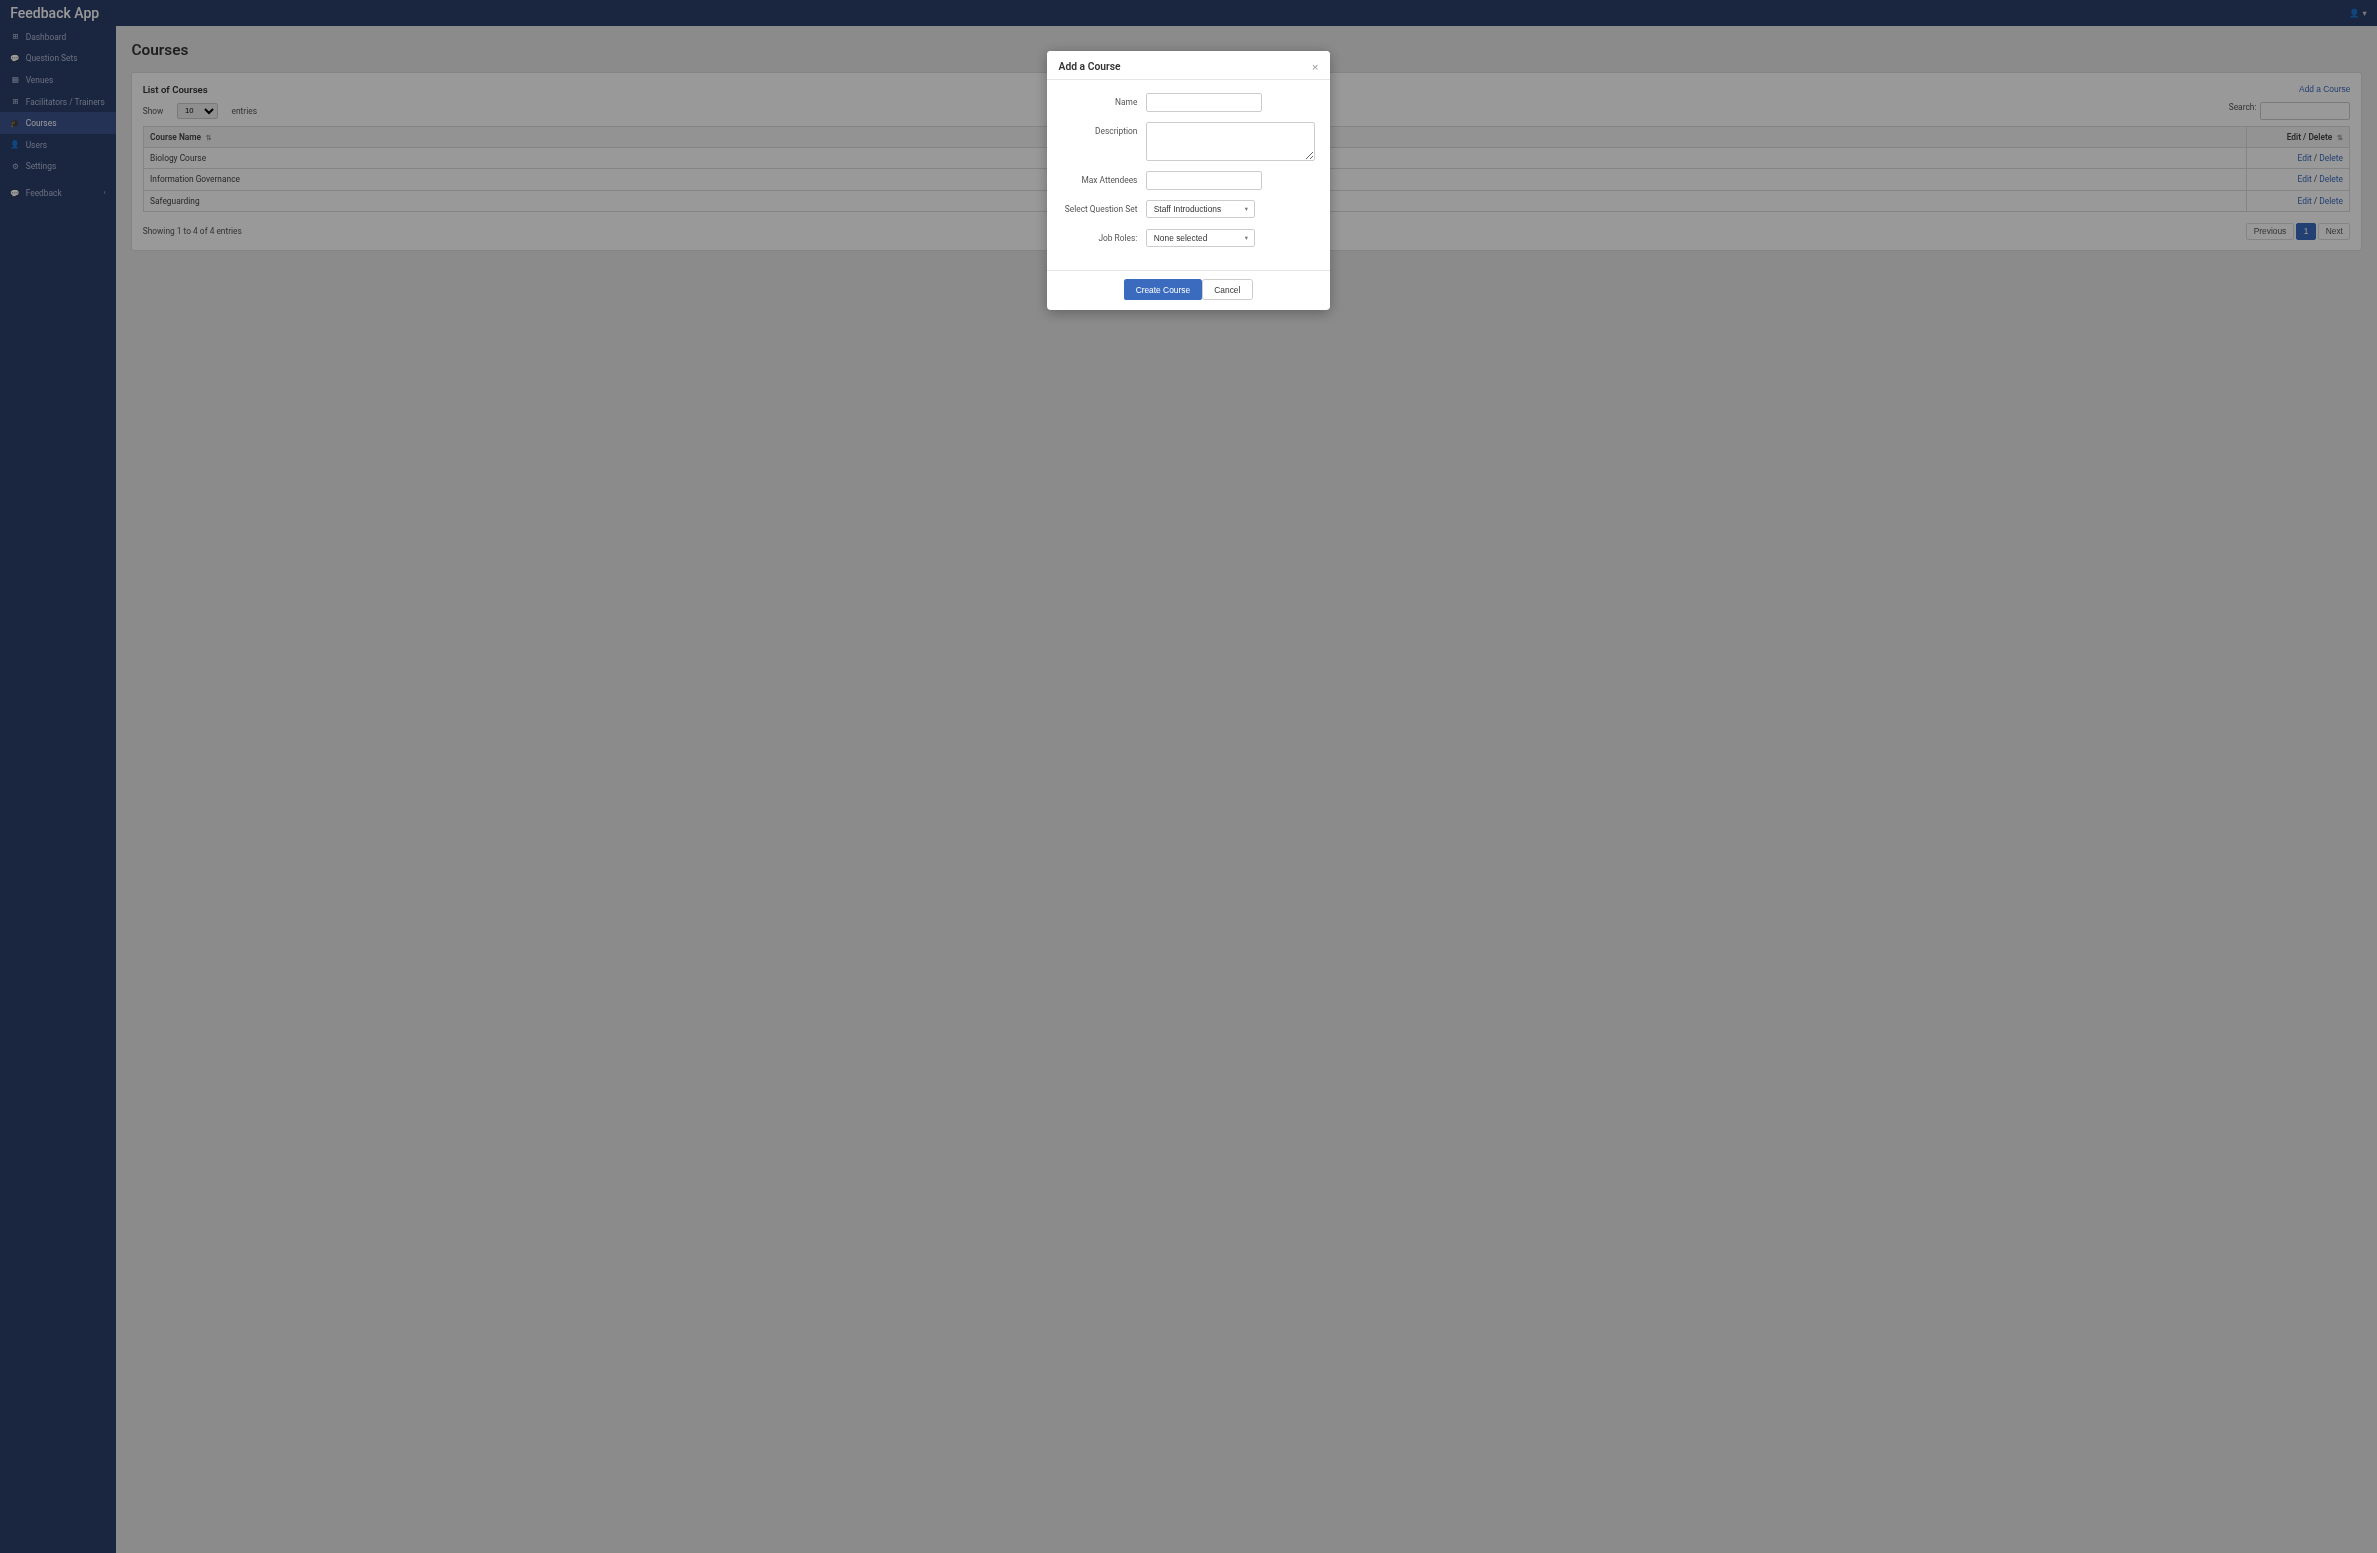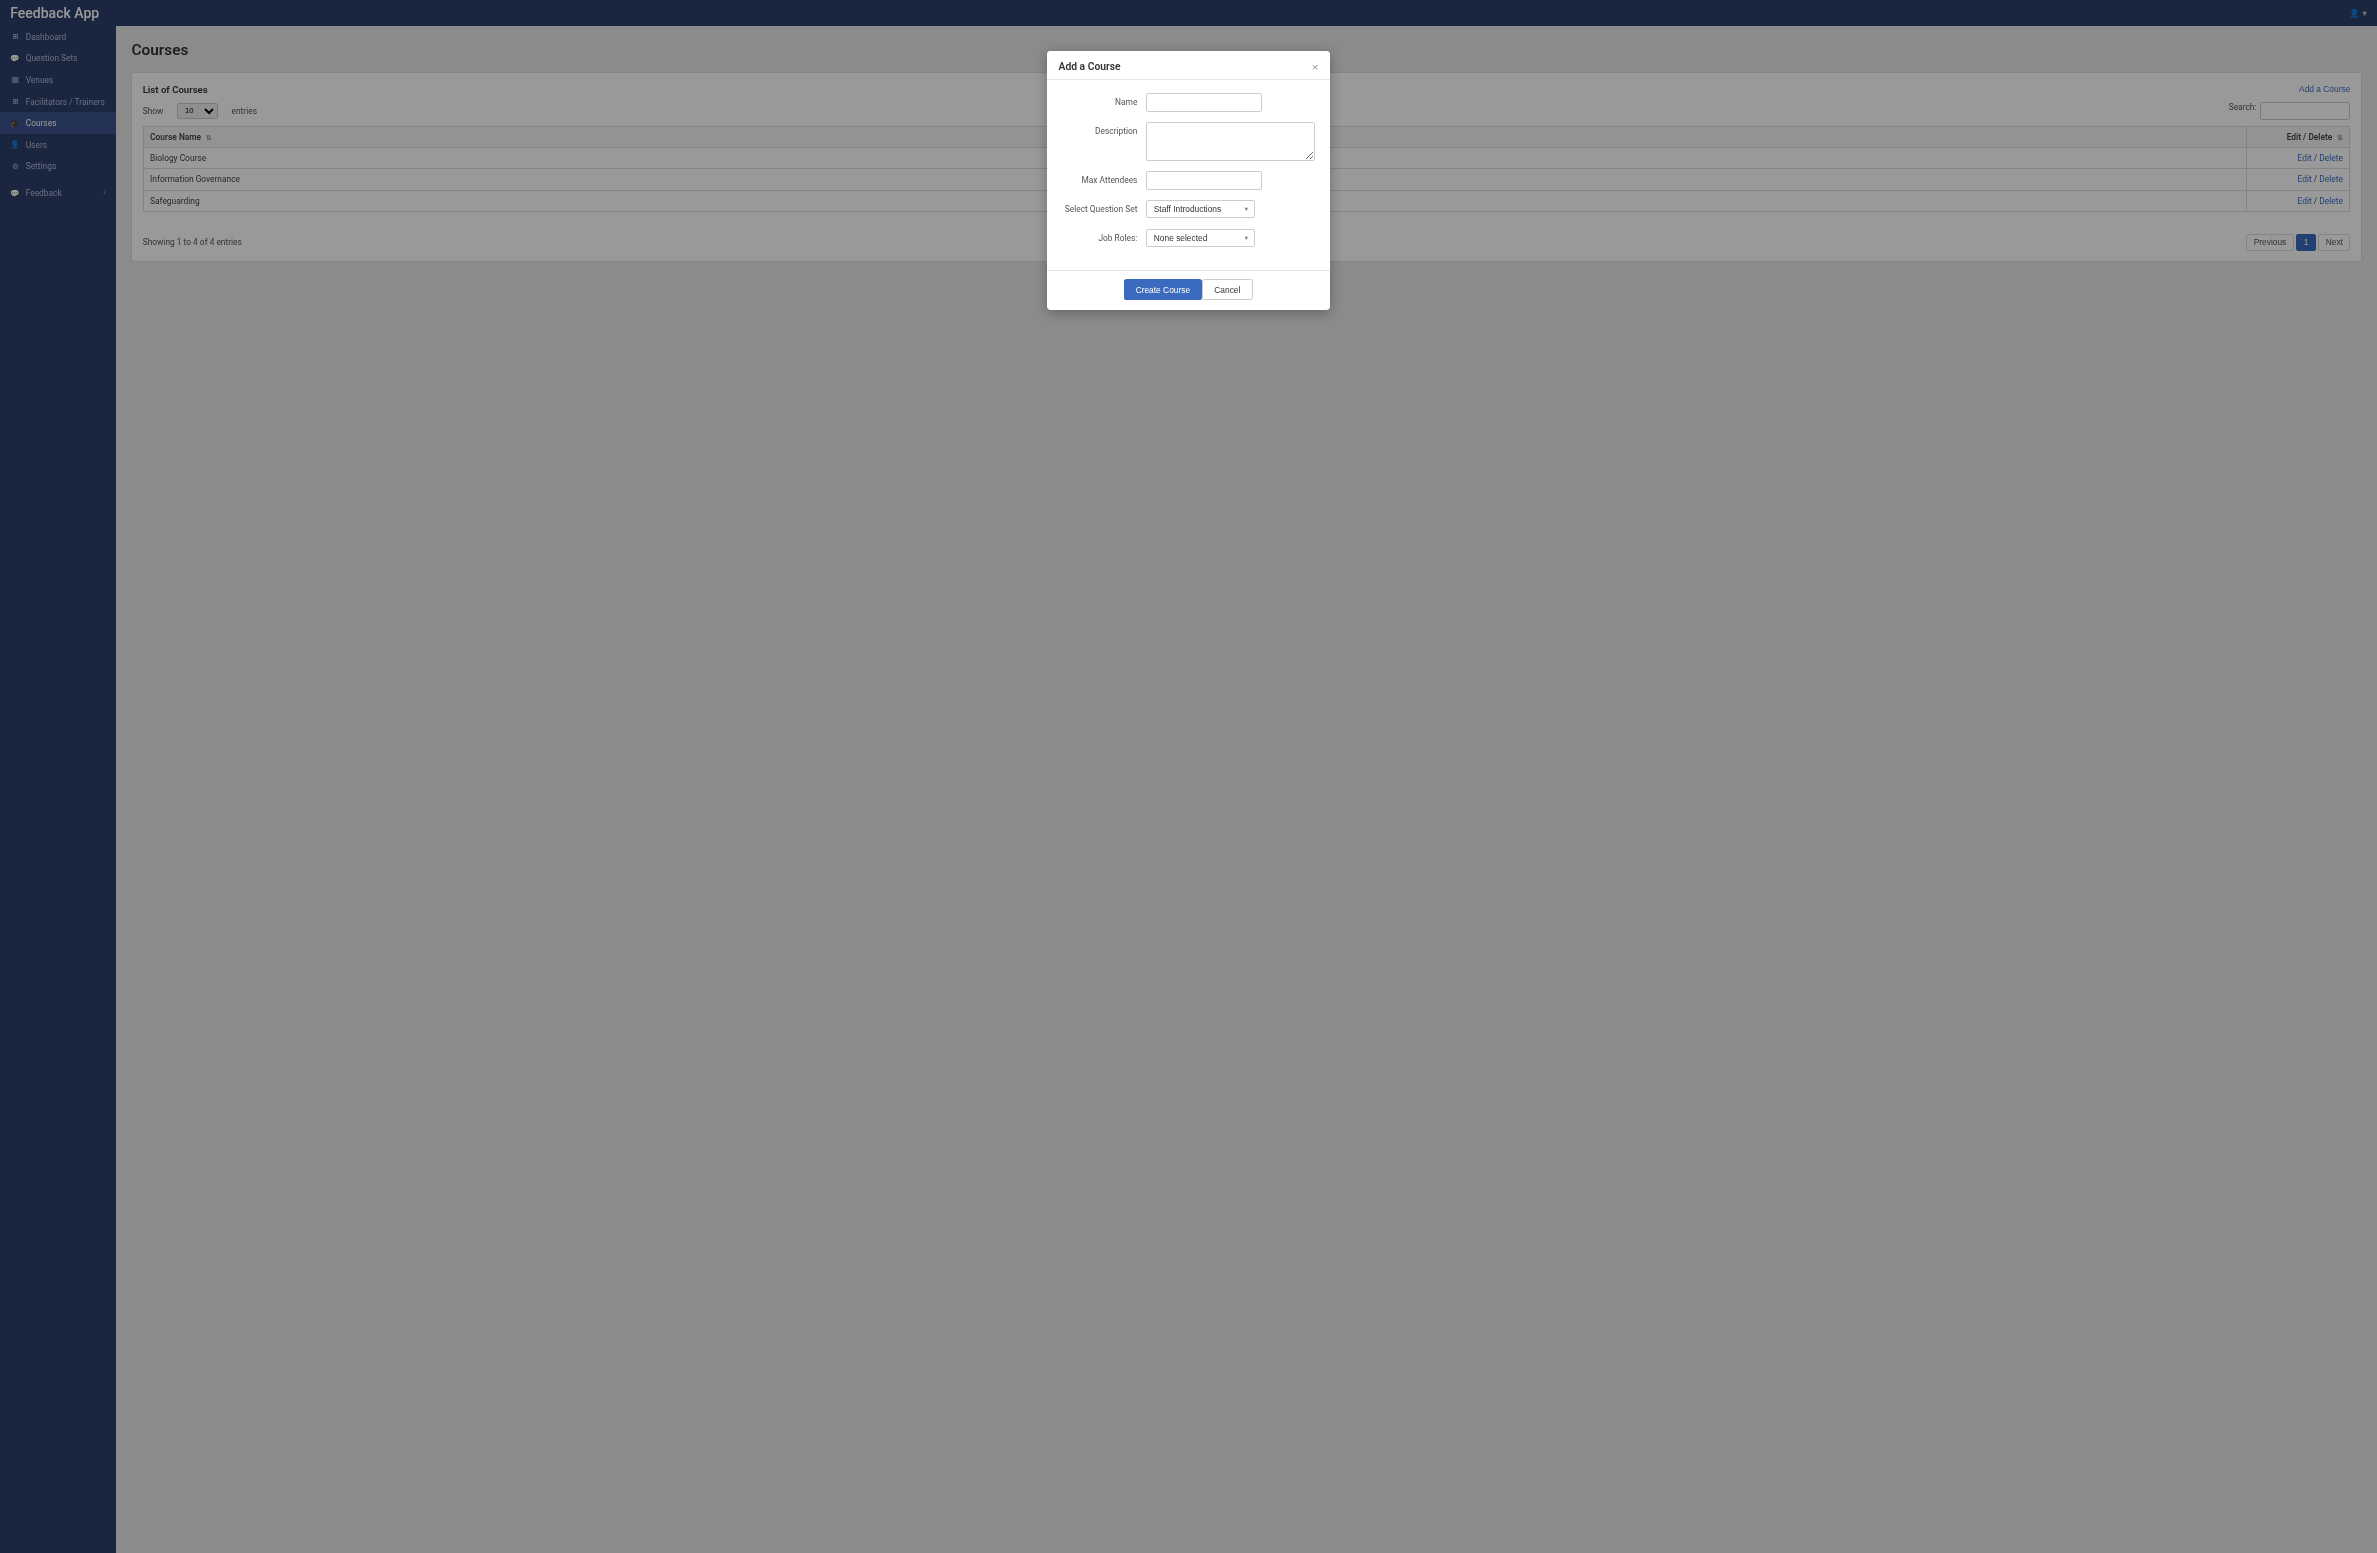--- a/index.html
+++ b/index.html
@@ -106,21 +106,21 @@
     thead th.sortable { cursor: pointer; }
     thead th .sort-icon { margin-left: 2.6px; color: #999; font-size: 7px; }
     tbody td { border: 0.6px solid #ddd; padding: 5.1px 6.4px; color: #444; }
     .edit-link { color: #3a6bbf; text-decoration: none; }
     .delete-link { color: #3a6bbf; text-decoration: none; }
 
     .table-footer {
       display: flex;
       justify-content: space-between;
       align-items: center;
-      margin-top: 22px;
+      margin-top: 11px;
       font-size: 8.4px;
       color: #555;
     }
     .pagination { display: flex; gap: 2.6px; }
     .page-btn {
       padding: 2.6px 6.4px;
       border: 0.6px solid #ddd;
       background: #fff;
       cursor: pointer;
       border-radius: 1.9px;

